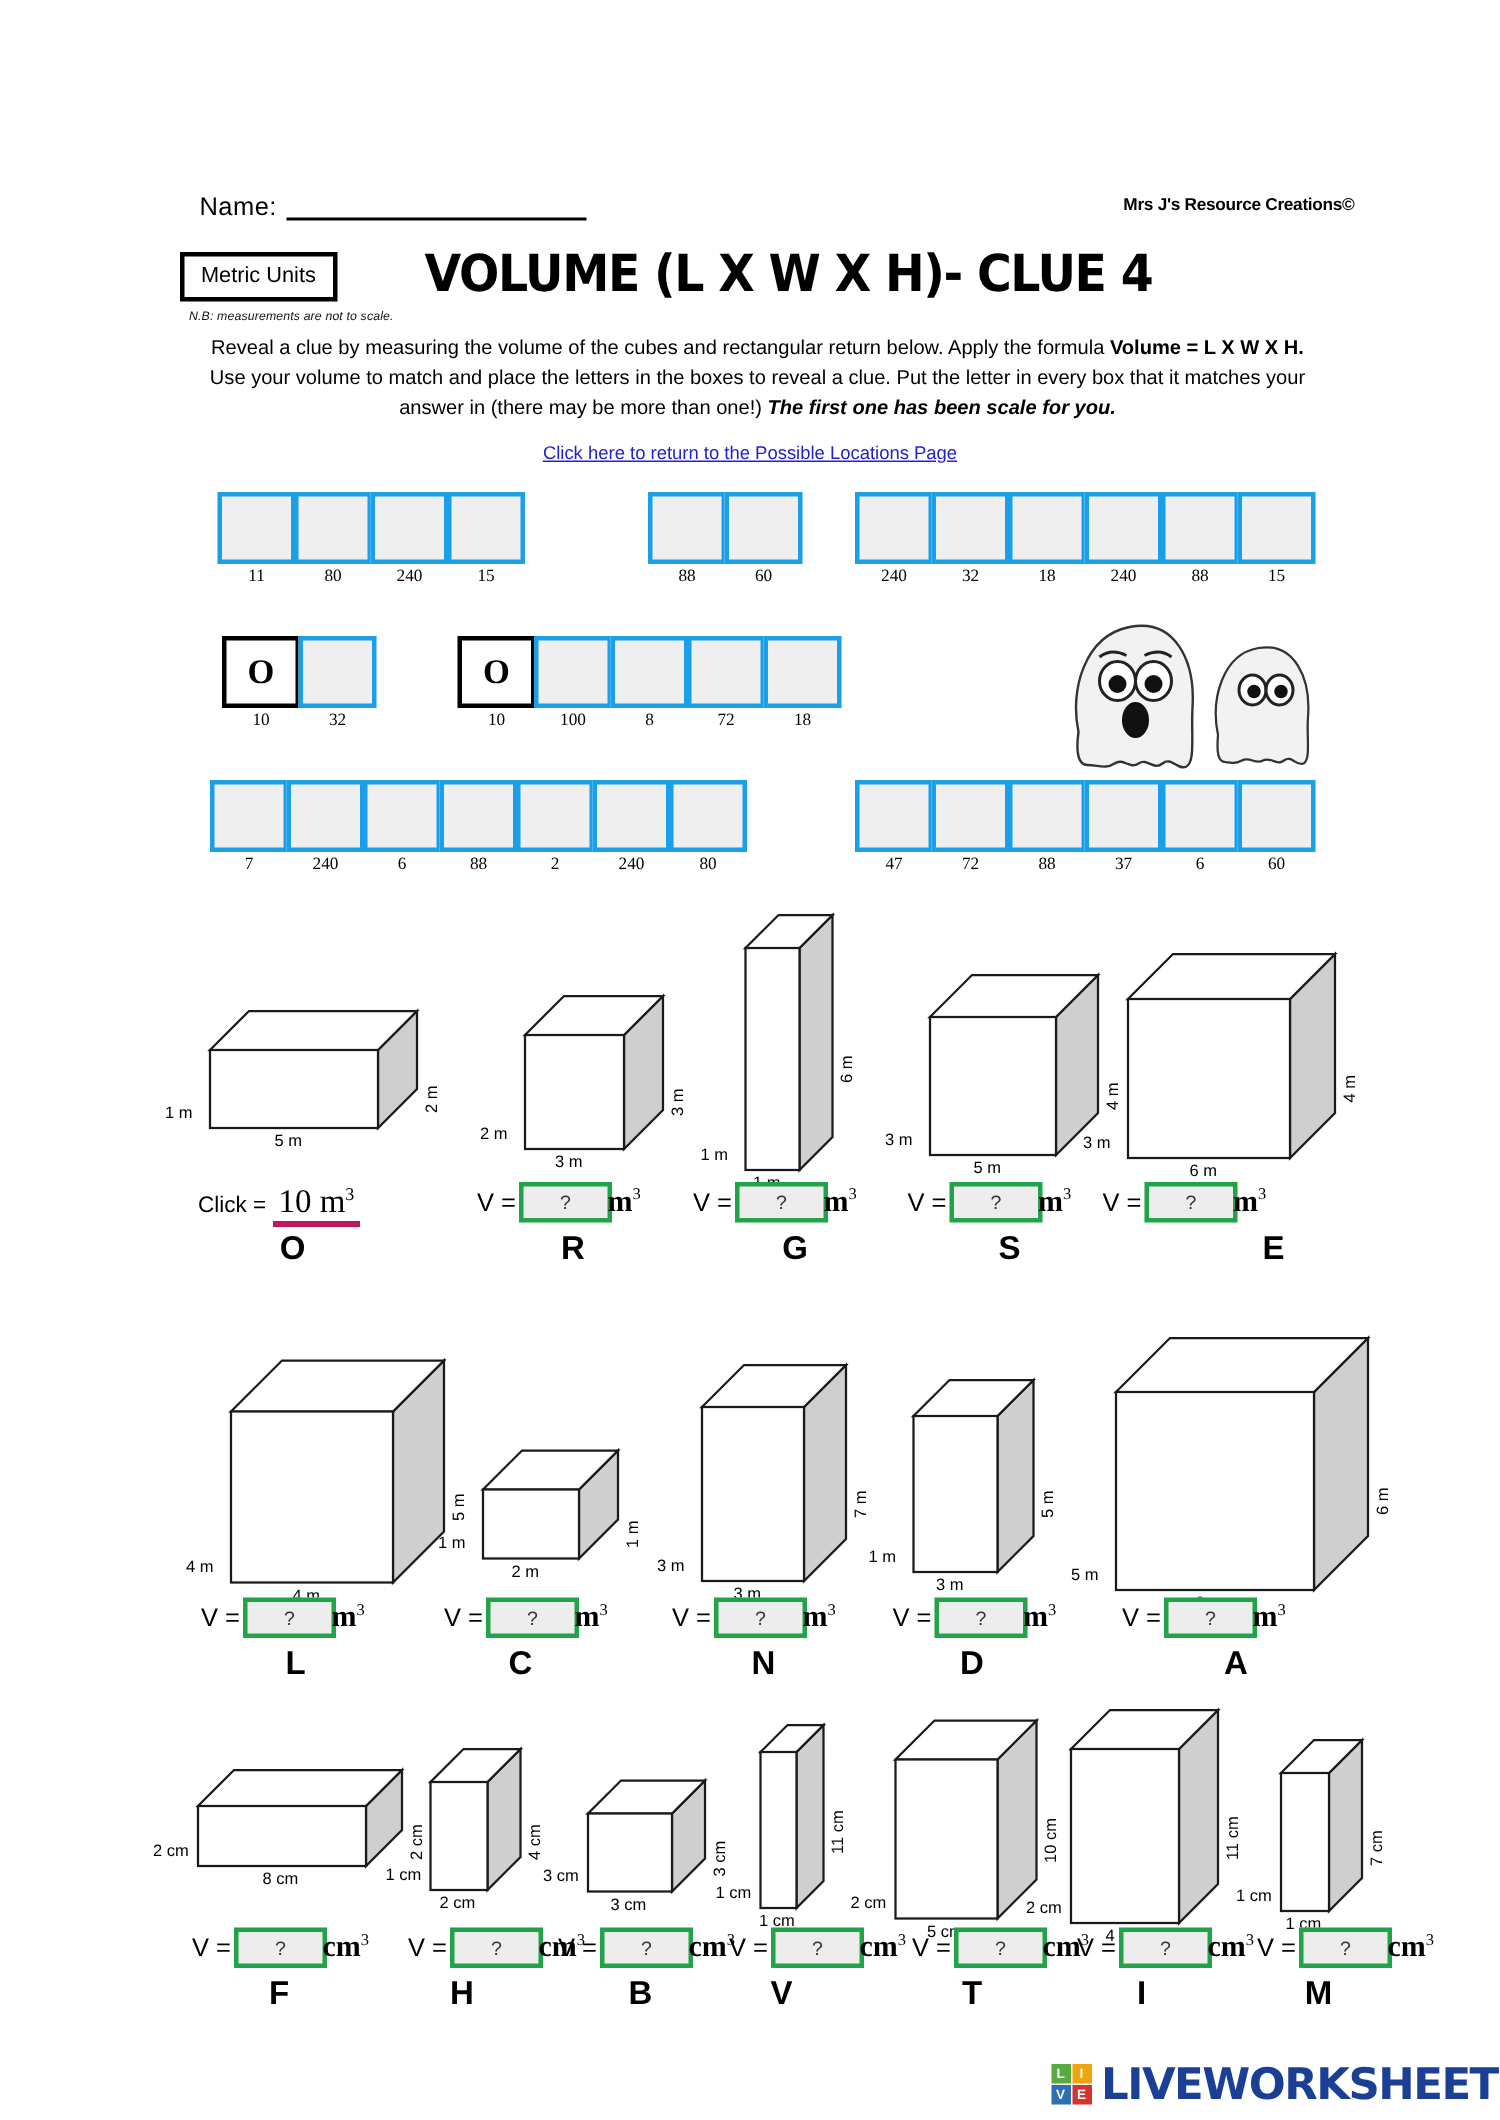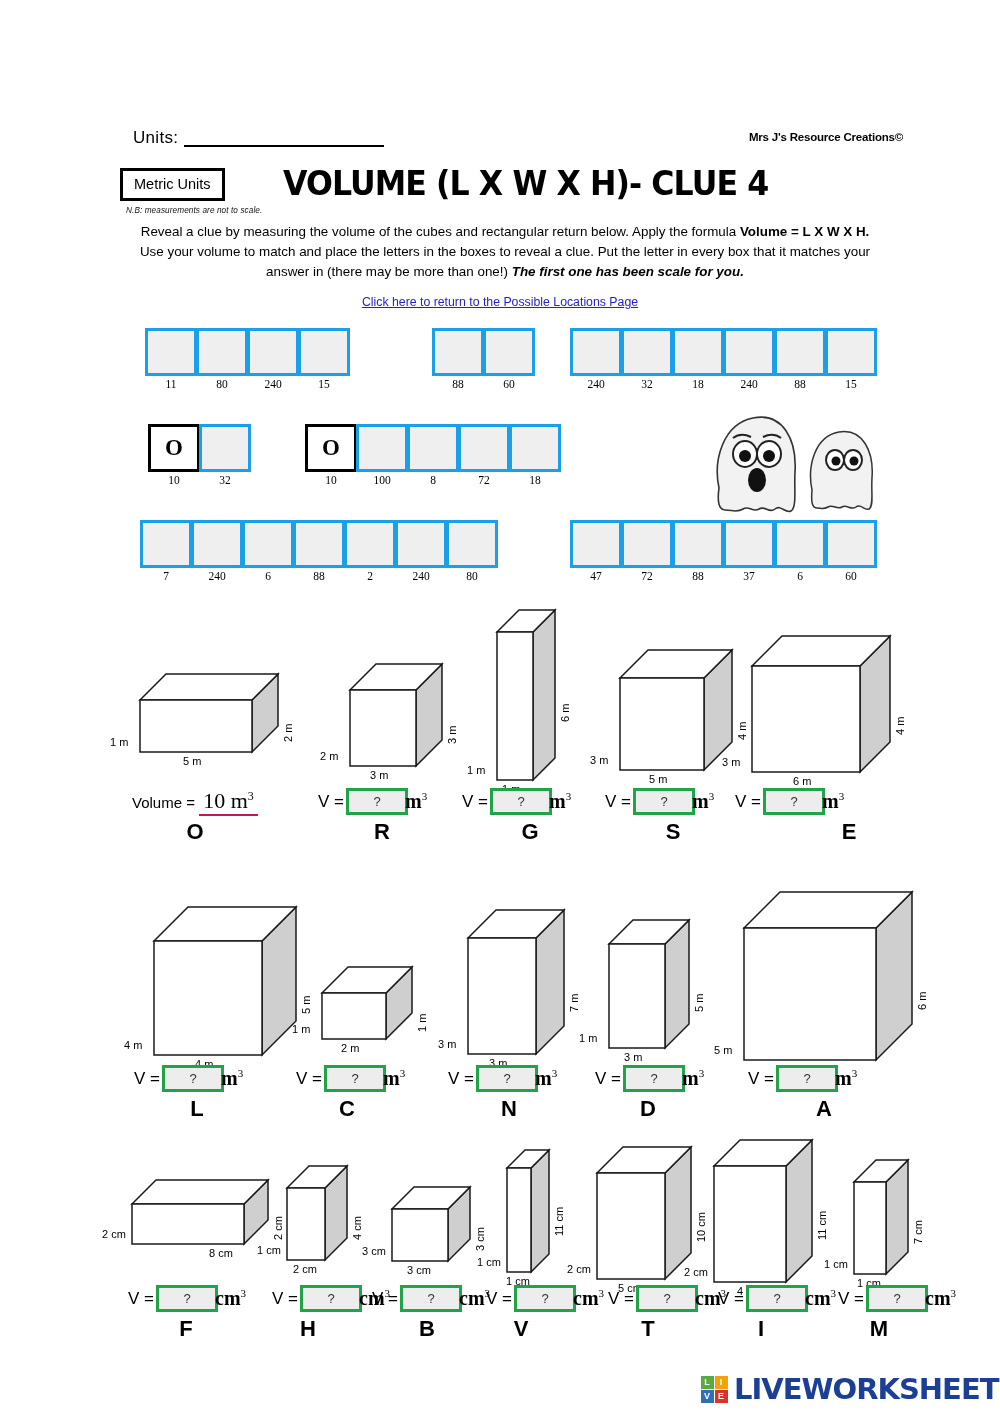--- a/index.html
+++ b/index.html
@@ -84,36 +84,36 @@
     display:flex; align-items:center; justify-content:center;
     font-size:13px; color:#333;
   }
   .unit{ font-size:20px; font-weight:bold; font-family:"Liberation Serif", serif; margin-left:-3px; }
   .unit sup{ font-size:11px; font-weight:normal; }
   .letter{
     position:absolute; font-size:22px; font-weight:bold;
     font-family:"Liberation Sans", sans-serif; text-align:center;
   }
   .vol-done{ position:absolute; font-size:15px; white-space:nowrap; }
-  .vol-done .val{ font-size:22px; border-bottom:2px solid #be185d; padding:0 4px 1px 4px; font-family:"Liberation Serif", serif;}
+  .vol-done .val{ font-size:22px; border-bottom:4px solid #be185d; padding:0 4px 1px 4px; font-family:"Liberation Serif", serif;}
   .vol-done .val sup{ font-size:12px; }
 
   
   .footer{ position:absolute; left:700px; top:1372px; display:flex; align-items:center; }
   .lw-mark{ display:flex; flex-direction:column; margin-right:6px; }
   .lw-row{ display:flex; }
   .lw-sq{ width:13px; height:13px; margin:0.5px; color:#fff; font-size:9px; font-weight:bold;
           display:flex; align-items:center; justify-content:center; font-family:"Liberation Sans", sans-serif;}
   .lw-text{ font-size:29px; font-weight:bold; color:#1b3f94; letter-spacing:-1px; font-family:"DejaVu Sans", sans-serif;}
 </style>
 </head>
 <body>
 
 <div class="name-row">
-  <span class="name-label">Units:</span>
+  <span class="name-label">Name:</span>
   <span class="name-line"></span>
   <span class="credit">Mrs J's Resource Creations©</span>
 </div>
 
 <div class="metric-box">Metric Units</div>
 <div class="nb-note">N.B: measurements are not to scale.</div>
 <div class="title">VOLUME (L X W X H)- CLUE 4</div>
 
 <div class="instructions">
   <span>Reveal a clue by measuring the volume of the cubes and rectangular return below.  Apply the formula </span><b>Volume = L X W X H.</b><span> Use your volume to match and place the letters in the boxes to reveal a clue.  Put the letter in every box that it matches your answer in (there may be more than one!) </span><i>The first one has been scale for you.</i>
@@ -261,21 +261,21 @@
 <div id="shapes-area">
     <div class="shape-item" style="left: 0px; top: 0px;">
       <div class="prism" style="position: absolute; left: 138px; top: 672px; width: 142px; height: 82px;"><svg width="142" height="82">
           <polygon points="114,28 140,2 140,54 114,80" fill="#cfcfcf" stroke="#1a1a1a" stroke-width="1.5"></polygon>
           <polygon points="2,28 28,2 140,2 114,28" fill="#ffffff" stroke="#1a1a1a" stroke-width="1.5"></polygon>
           <rect x="2" y="28" width="112" height="52" fill="#ffffff" stroke="#1a1a1a" stroke-width="1.5"></rect>
         </svg></div>
       <div class="dim" style="left: 183px; top: 755px;">5 m</div>
       <div class="dim" style="left: 110px; top: 736px;">1 m</div>
       <div class="dim vert" style="left: 282px; top: 742px;">2 m</div>
-      <div class="vol-done" style="left: 132px; top: 788px;"><span>Volume = </span><span class="val">10 m<sup>3</sup></span></div>
+      <div class="vol-done" style="left: 132px; top: 788px;"><span>Click = </span><span class="val">10 m<sup>3</sup></span></div>
       <div class="letter" style="left: 183px; top: 819px; width: 24px;">O</div>
     </div>
     <div class="shape-item" style="left: 0px; top: 0px;">
       <div class="prism" style="position: absolute; left: 348px; top: 662px; width: 96px; height: 106px;"><svg width="96" height="106">
           <polygon points="68,28 94,2 94,78 68,104" fill="#cfcfcf" stroke="#1a1a1a" stroke-width="1.5"></polygon>
           <polygon points="2,28 28,2 94,2 68,28" fill="#ffffff" stroke="#1a1a1a" stroke-width="1.5"></polygon>
           <rect x="2" y="28" width="66" height="76" fill="#ffffff" stroke="#1a1a1a" stroke-width="1.5"></rect>
         </svg></div>
       <div class="dim" style="left: 370px; top: 769px;">3 m</div>
       <div class="dim" style="left: 320px; top: 750px;">2 m</div>
@@ -414,21 +414,21 @@
         <span class="unit">m<sup>3</sup></span>
       </div>
       <div class="letter" style="left: 812px; top: 1096px; width: 24px;">A</div>
     </div>
     <div class="shape-item" style="left: 0px; top: 0px;">
       <div class="prism" style="position: absolute; left: 130px; top: 1178px; width: 140px; height: 68px;"><svg width="140" height="68">
           <polygon points="114,26 138,2 138,42 114,66" fill="#cfcfcf" stroke="#1a1a1a" stroke-width="1.5"></polygon>
           <polygon points="2,26 26,2 138,2 114,26" fill="#ffffff" stroke="#1a1a1a" stroke-width="1.5"></polygon>
           <rect x="2" y="26" width="112" height="40" fill="#ffffff" stroke="#1a1a1a" stroke-width="1.5"></rect>
         </svg></div>
-      <div class="dim" style="left: 175px; top: 1247px; margin-left: 34px;">8 cm</div>
+      <div class="dim" style="left: 175px; top: 1247px;">8 cm</div>
       <div class="dim" style="left: 102px; top: 1228px;">2 cm</div>
       <div class="dim vert" style="left: 272px; top: 1240px;">2 cm</div>
       <div class="answer-row" style="left: 128px; top: 1285px;">
         <span class="veq">V =</span>
         <div class="ans-box">?</div>
         <span class="unit">cm<sup>3</sup></span>
       </div>
       <div class="letter" style="left: 174px; top: 1316px; width: 24px;">F</div>
     </div>
     <div class="shape-item" style="left: 0px; top: 0px;">

